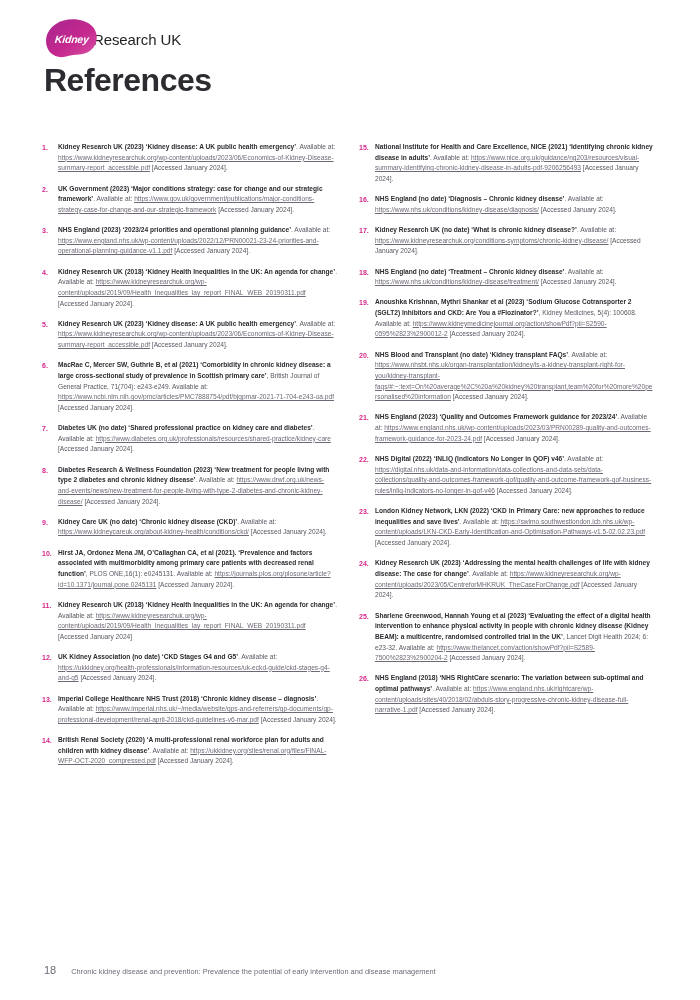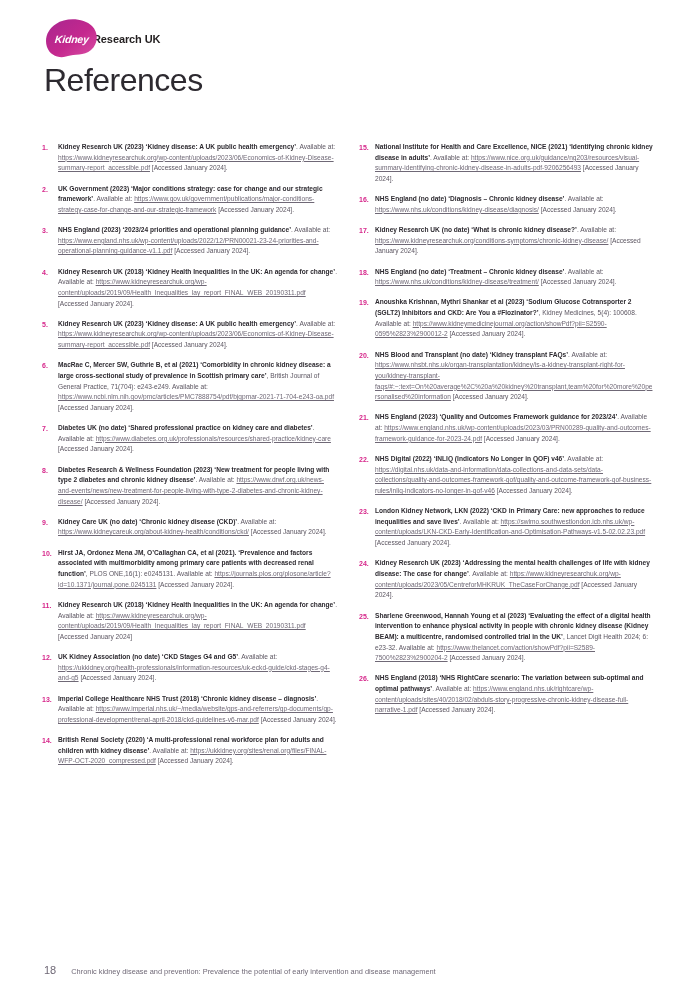--- a/index.html
+++ b/index.html
@@ -46,34 +46,34 @@
     z-index: 2;
     color: #ffffff;
     font-size: 10.5px;
     font-weight: bold;
     letter-spacing: -0.2px;
     font-style: italic;
     transform: skewX(-6deg);
     margin-left: -2px;
   }
   .logo-rest {
-    font-size: 11px;
-    font-weight: bold;
+    font-size: 15px;
+    font-weight: normal;
     color: #231f20;
     margin-left: -9px;
     letter-spacing: -0.1px;
   }
 
   
   .page-title {
     position: absolute;
     left: 44px;
     top: 62px;
     font-size: 32px;
-    font-weight: normal;
+    font-weight: bold;
     color: #2d2a30;
     letter-spacing: -0.5px;
     margin: 0;
   }
 
   
   .columns {
     position: absolute;
     left: 0;
     top: 142px;

